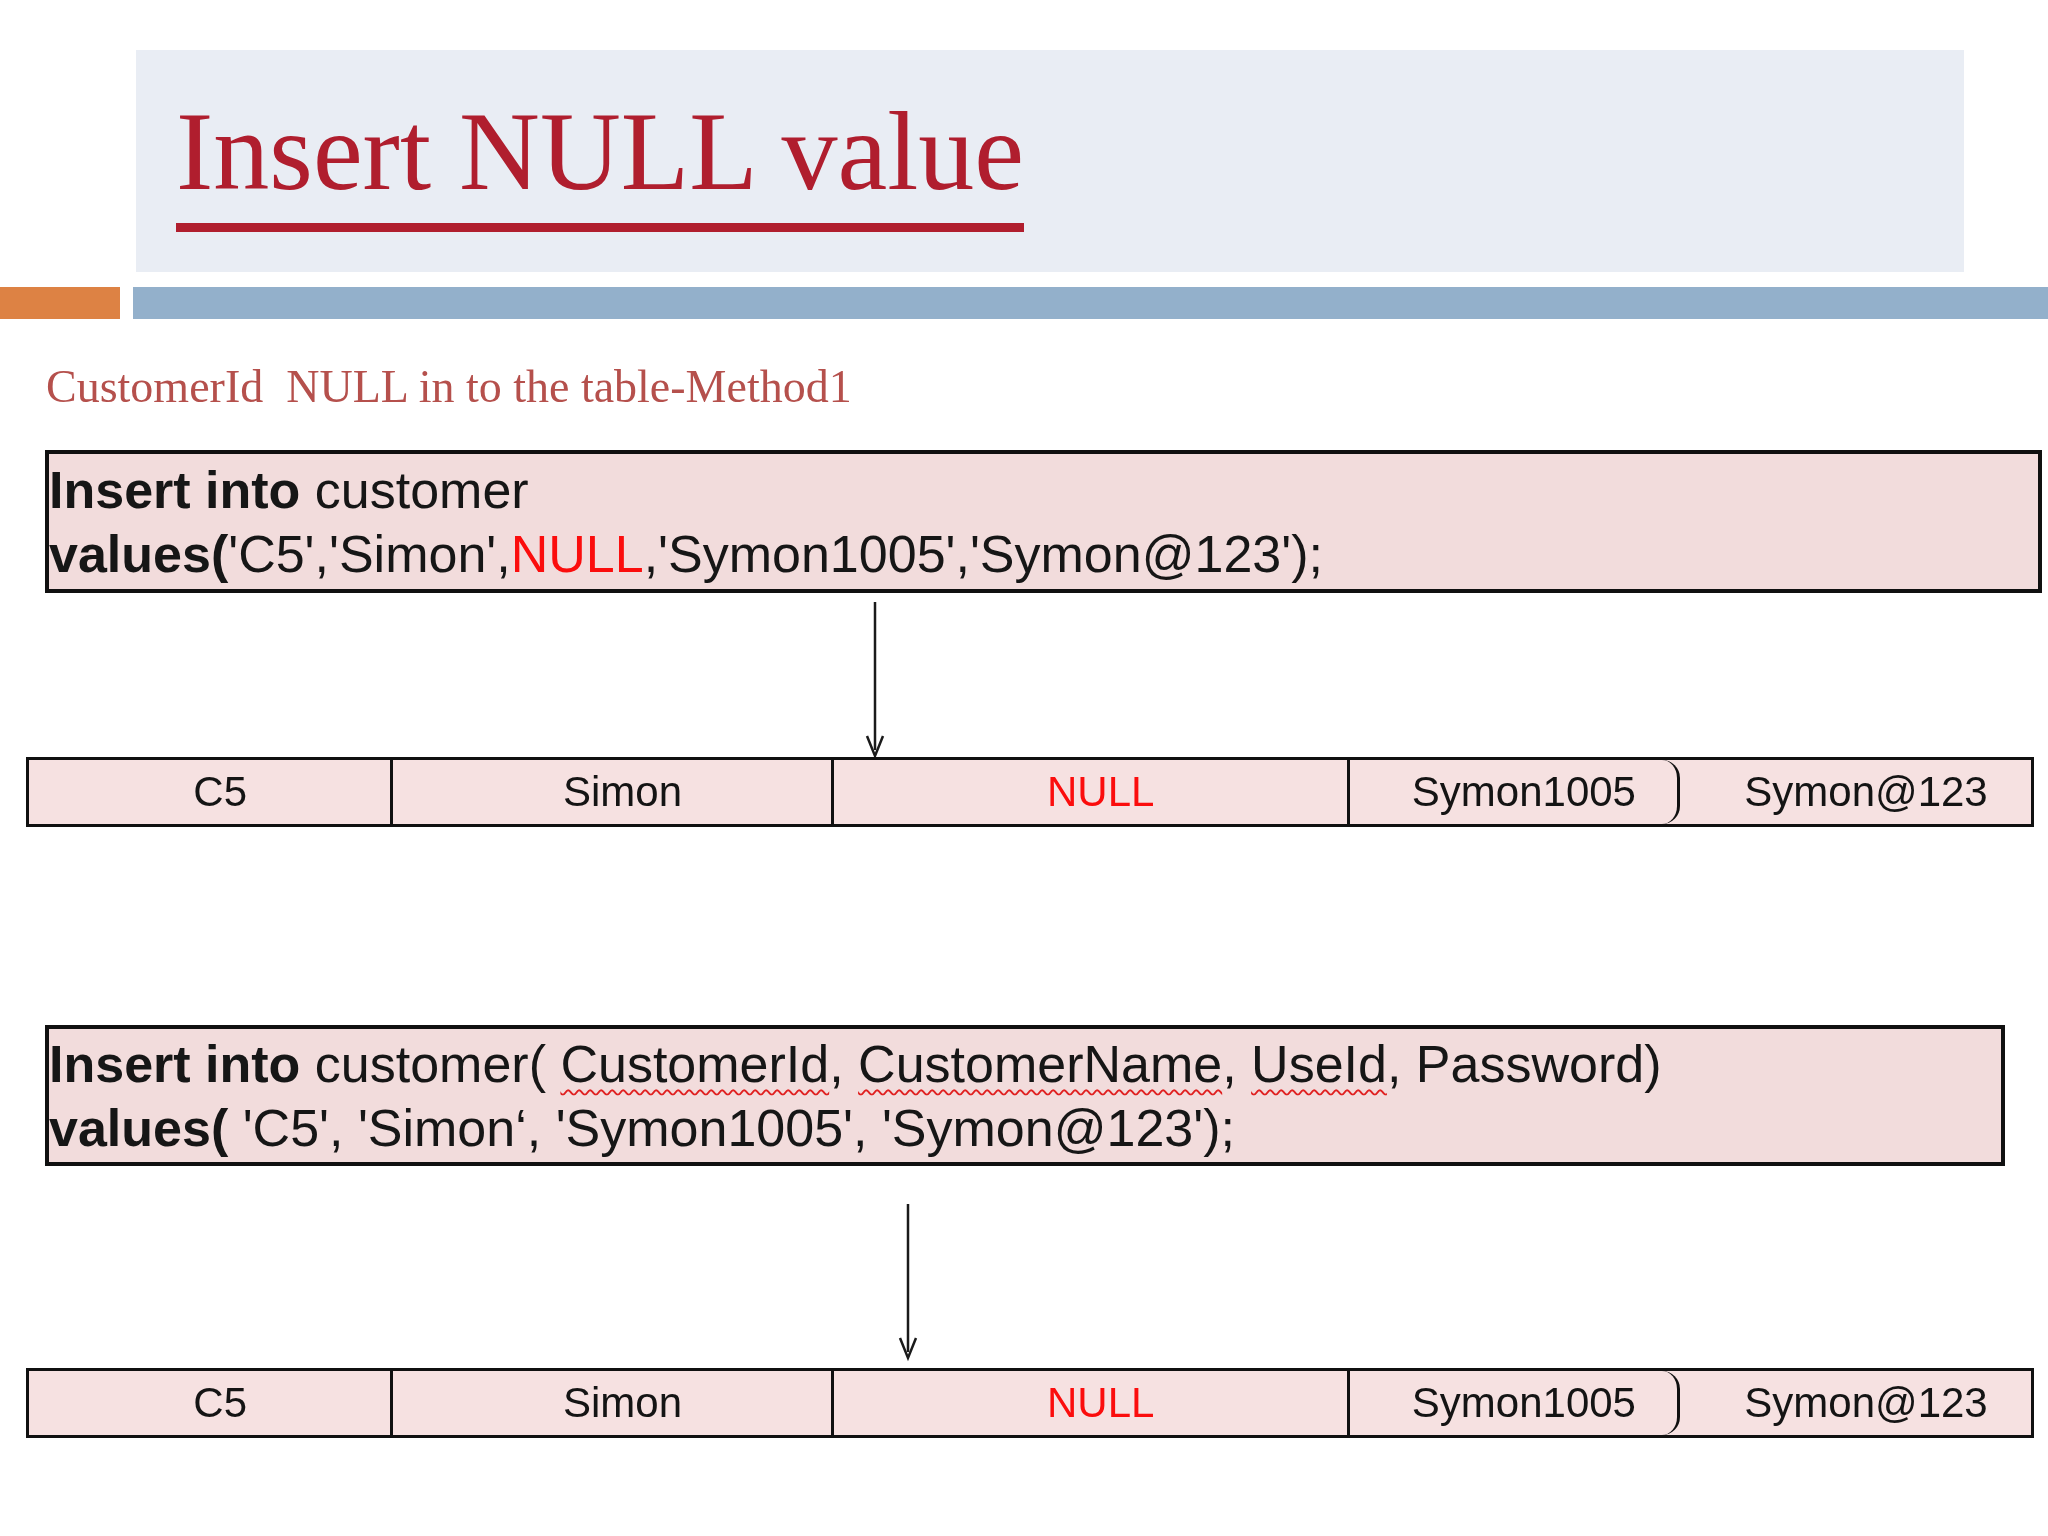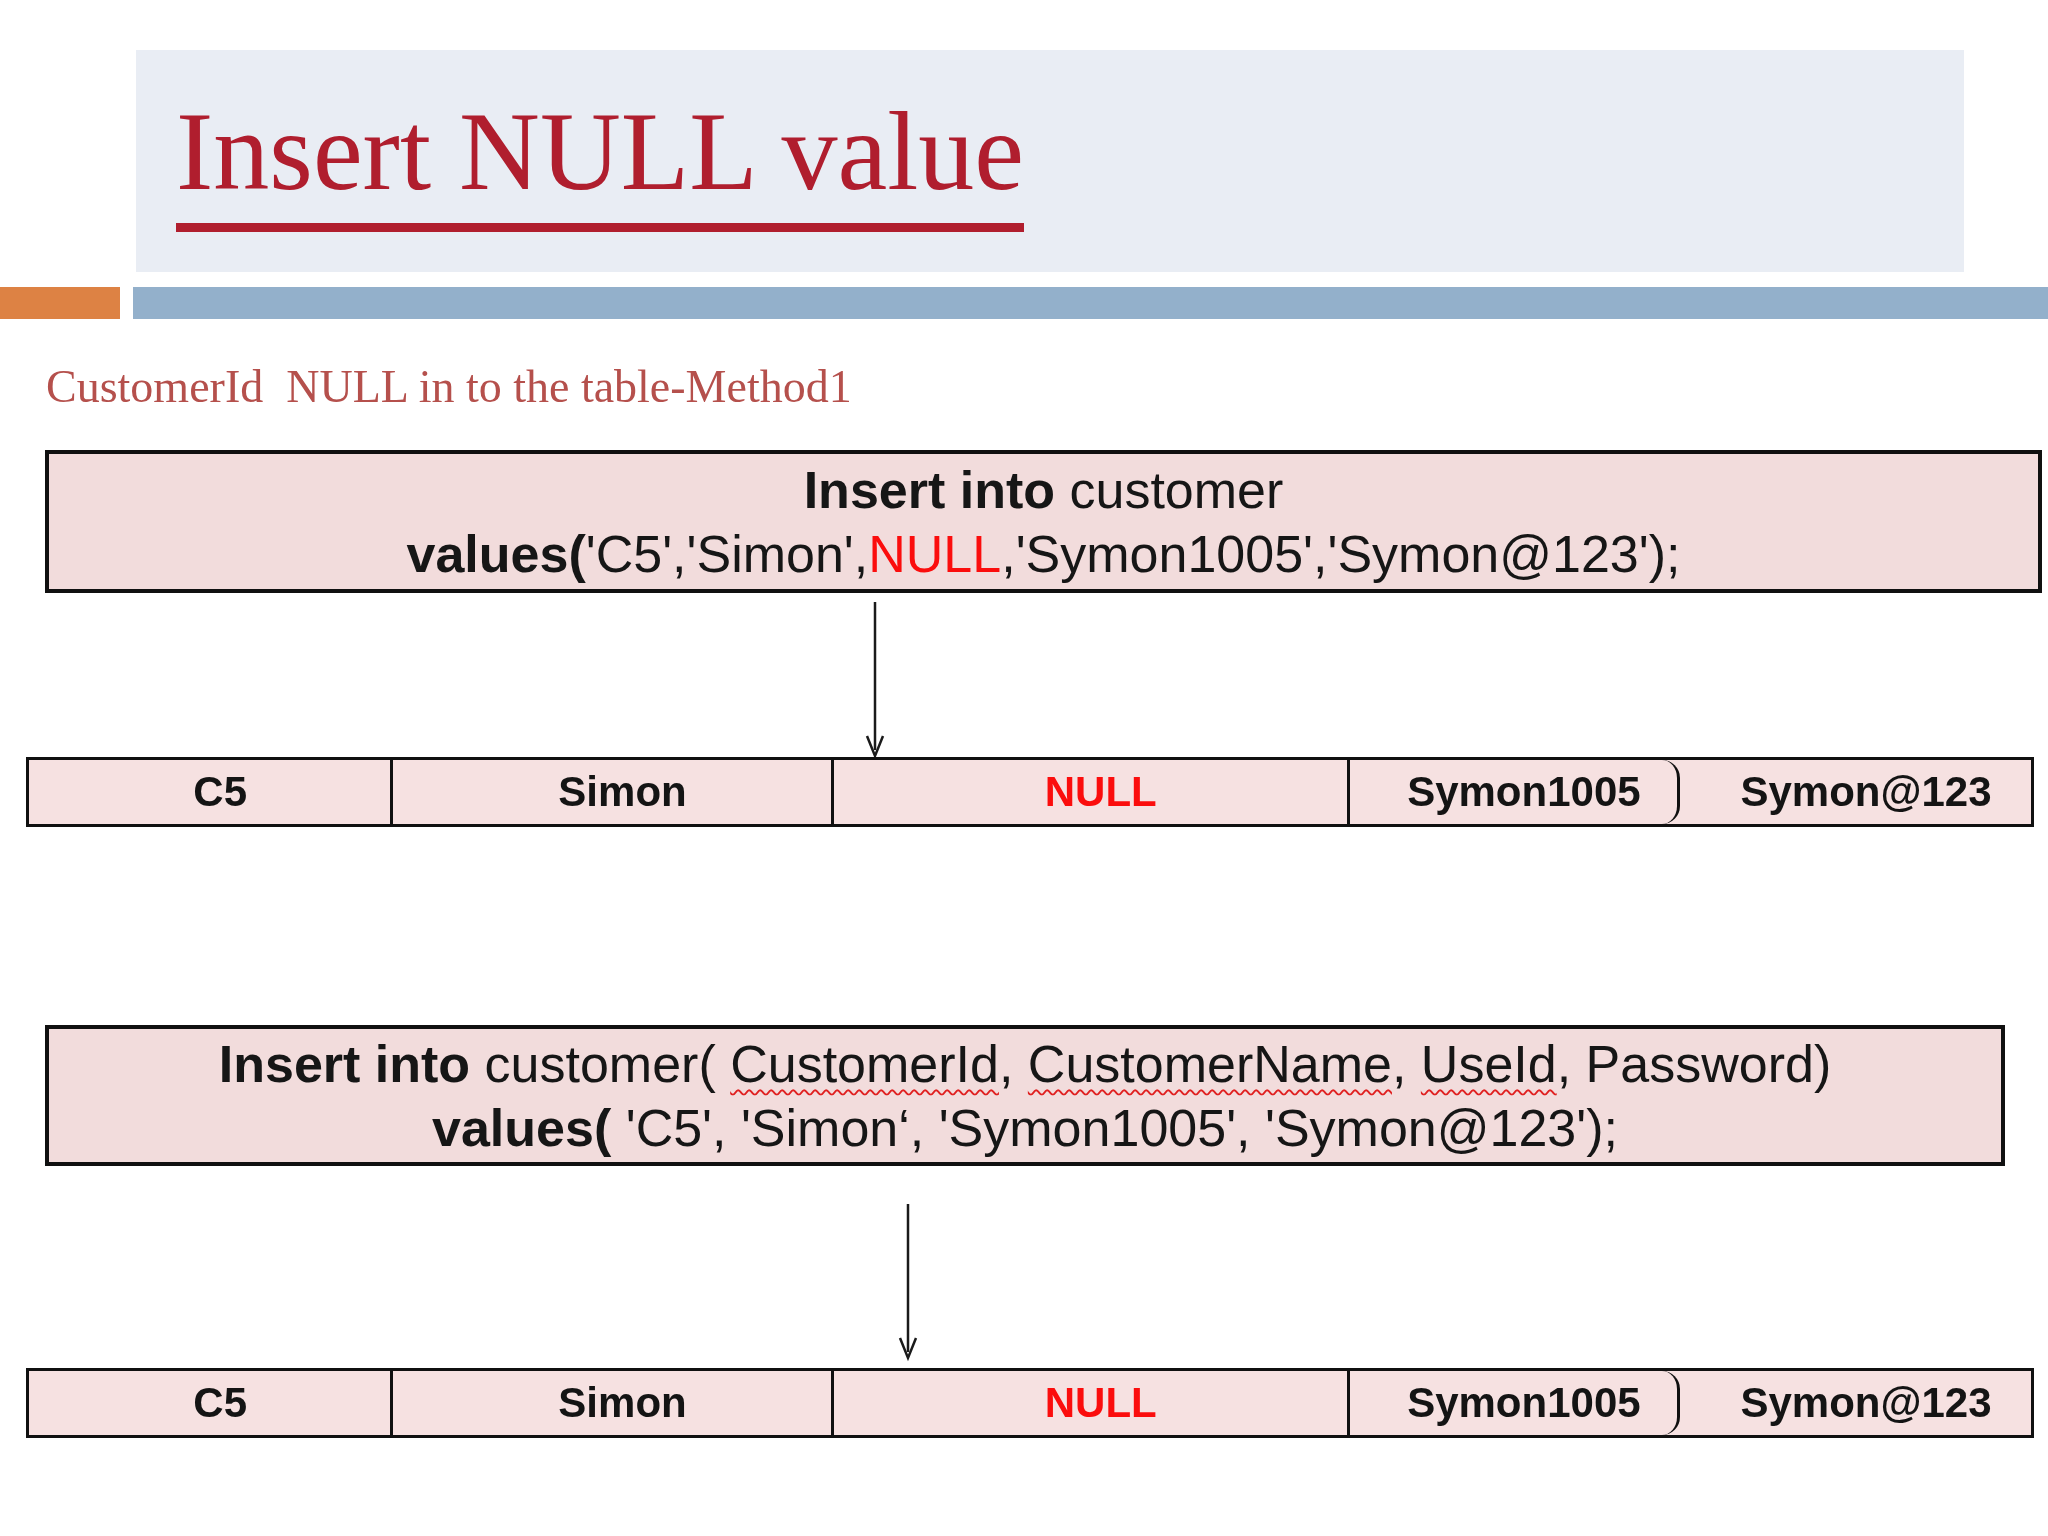--- a/index.html
+++ b/index.html
@@ -42,21 +42,21 @@
   }
   .heading-1{top:360px;}
   .heading-2{top:908px;}
   
   .sql-box{
     position:absolute;left:45px;
     background:var(--box-bg,#f2dcdc);
     border:4px solid #101010;
     box-sizing:border-box;
     display:flex;flex-direction:column;justify-content:center;
-    text-align:center;
+    text-align:left;
   }
   .sql-box-1{top:450px;width:1997px;height:143px;}
   .sql-box-2{top:1025px;width:1960px;height:141px;}
   .sql-line{
     font-size:52px;line-height:64px;color:#161616;
     white-space:pre;
   }
   .sql-bold{font-weight:bold;}
   .sql-null{color:var(--null-red,#fb0d0d);}
   .misspell{
@@ -77,21 +77,21 @@
     border:3px solid #101010;
     box-sizing:border-box;
     background:var(--cell-bg,#f6e1e1);
   }
   .row-1{top:757px;}
   .row-2{top:1368px;}
   .cell{
     display:flex;align-items:center;justify-content:center;
     border-right:3px solid #101010;
     box-sizing:border-box;
-    font-weight:bold;font-size:42px;color:#141414;
+    font-weight:normal;font-size:42px;color:#141414;
     overflow:hidden;
     margin-left:21px;
   }
   .cell:last-child{border-right:none;}
   .c0{width:18.1%;}
   .c1{width:22.1%;}
   .c2{width:26.1%;}
   .c3{width:16.3%;border-radius:18px;}
   .c4{width:17.4%;}
   .cell-null{color:var(--null-red,#fb0d0d);}

